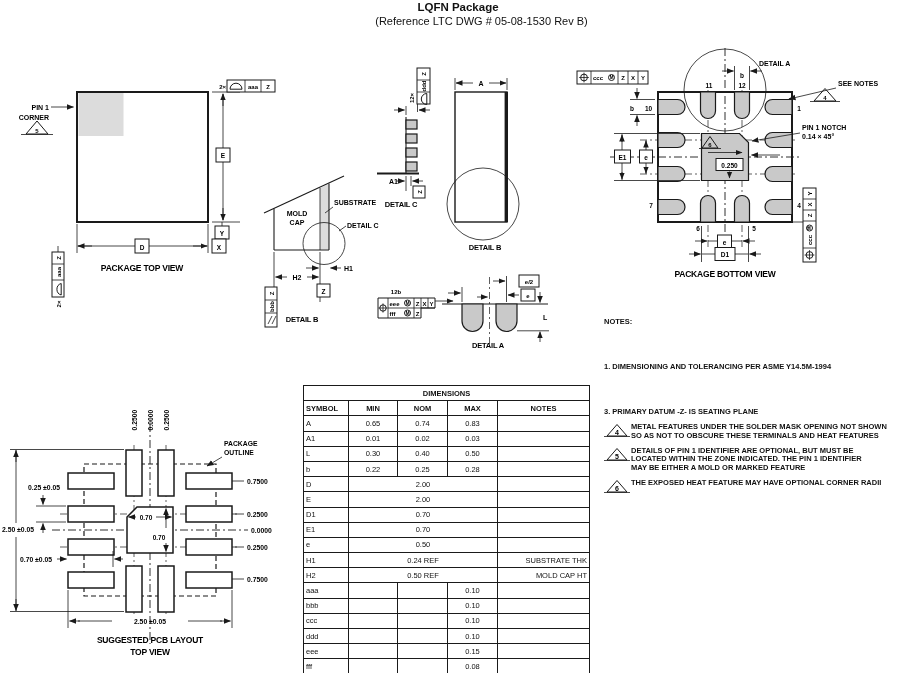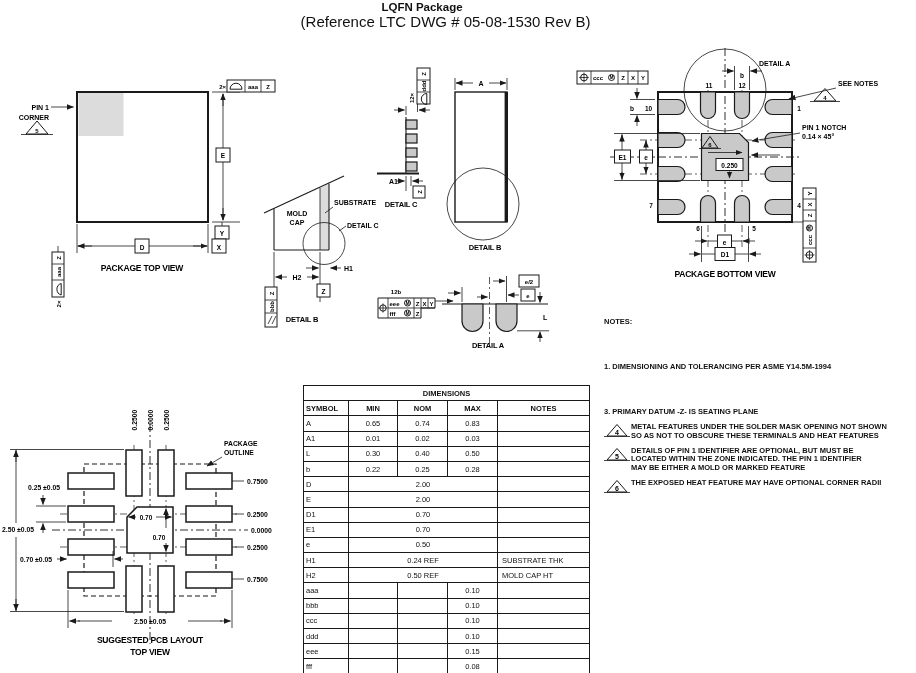--- a/index.html
+++ b/index.html
@@ -20,39 +20,39 @@
   text{fill:#000;font-family:"Liberation Sans",sans-serif;font-weight:bold;font-size:7px;}
   .t6{font-size:6px;}
   .t65{font-size:6.5px;}
   .t68{font-size:6.8px;}
   .t45{font-size:4.5px;}
   .cap{font-size:8.5px;letter-spacing:-0.2px;}
   .cap2{font-size:7.5px;letter-spacing:-0.2px;}
   .mid{text-anchor:middle;}
   .end{text-anchor:end;}
   
-  .title-block{position:absolute;left:0;top:1px;width:844px;text-align:center;line-height:13.5px;}
+  .title-block{position:absolute;left:0;top:1px;width:844px;text-align:center;line-height:13.5px;padding-left:36px;}
   .title-l1,.title-l2{font-size:11.5px;font-weight:bold;}
-  .title-l3{font-size:15px;font-weight:normal;margin-left:47px;}
+  .title-l3{font-size:11px;font-weight:normal;margin-left:47px;}
   .notes-block{position:absolute;left:604px;top:318px;width:312px;font-size:7.5px;
                font-weight:bold;line-height:8.8px;}
   .note-item{margin-bottom:6px;display:flex;align-items:flex-start;}
   .note-item.plain{display:block;margin-top:36px;}
   .note-tri{flex:0 0 27px;margin-top:0;}
   .note-lines{flex:1;}
   .dim-table{position:absolute;left:303px;top:385px;width:287px;border-collapse:collapse;
              font-size:7.5px;}
   .dim-table td,.dim-table th{border:1px solid #1a1a1a;height:14.2px;padding:0 2px;
              font-weight:normal;white-space:nowrap;}
   .dim-table .ttl{font-weight:bold;text-align:center;}
   .dim-table .hd{font-weight:bold;text-align:center;}
   .dim-table .sym-c{text-align:left;width:40px;}
   .dim-table .ctr{text-align:center;}
   .dim-table .c-min{width:44px;}.dim-table .c-nom{width:45px;}.dim-table .c-max{width:45px;}
-  .dim-table .nt{text-align:left;padding-left:4px;}
+  .dim-table .nt{text-align:right;padding-left:4px;}
   .dim-table{border:1.5px solid #1a1a1a;}
 </style>
 </head>
 <body>
 
 <div id="stage">
 
   <svg id="drawing" width="916" height="673" viewBox="0 0 916 673">
     <defs>
       <marker id="ar" markerWidth="7" markerHeight="7" refX="6.5" refY="3.5" orient="auto" markerUnits="userSpaceOnUse">

